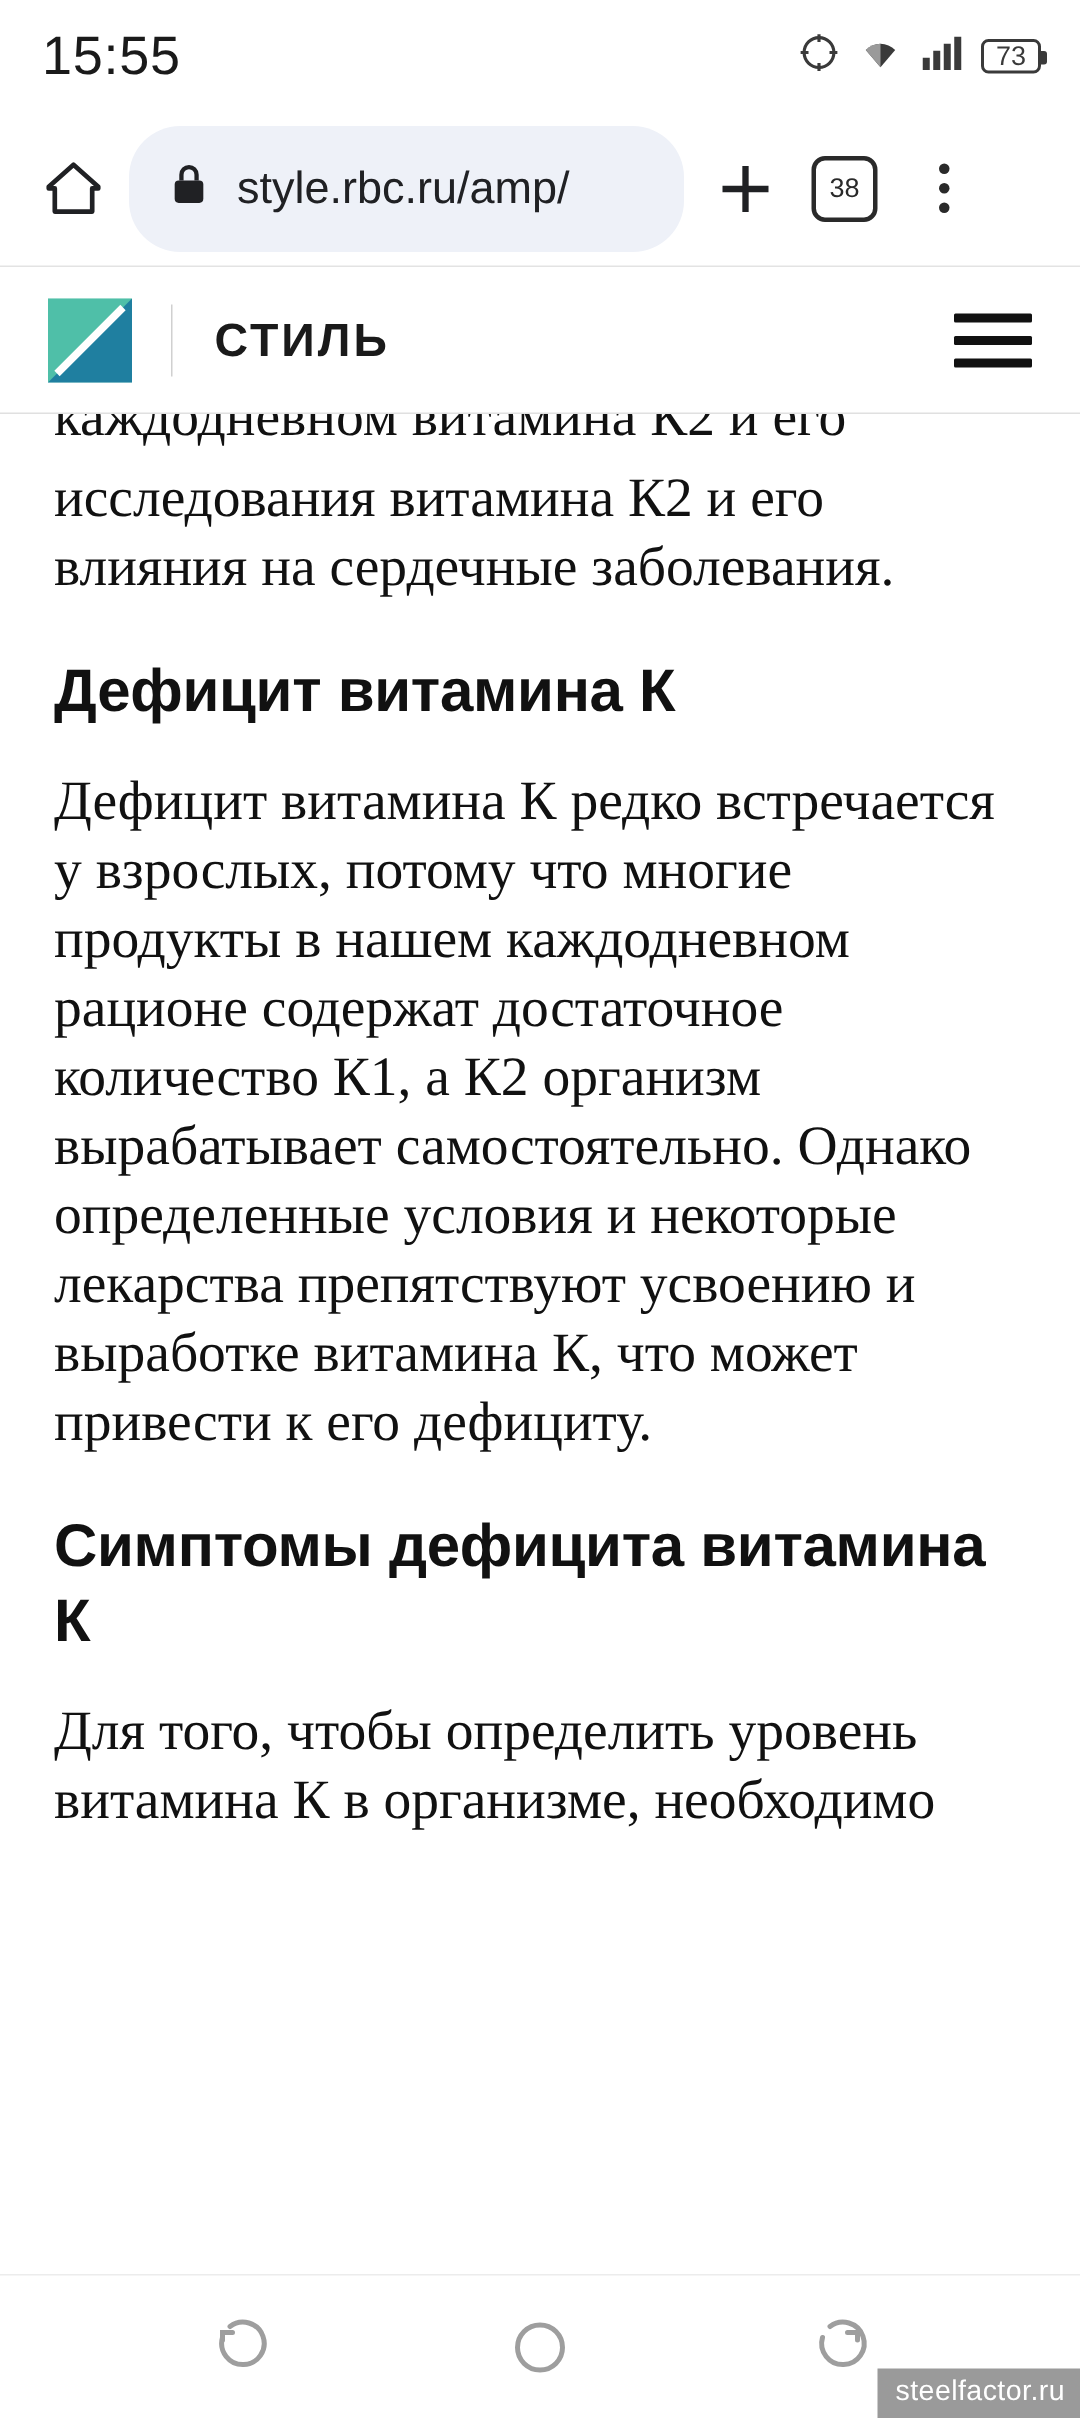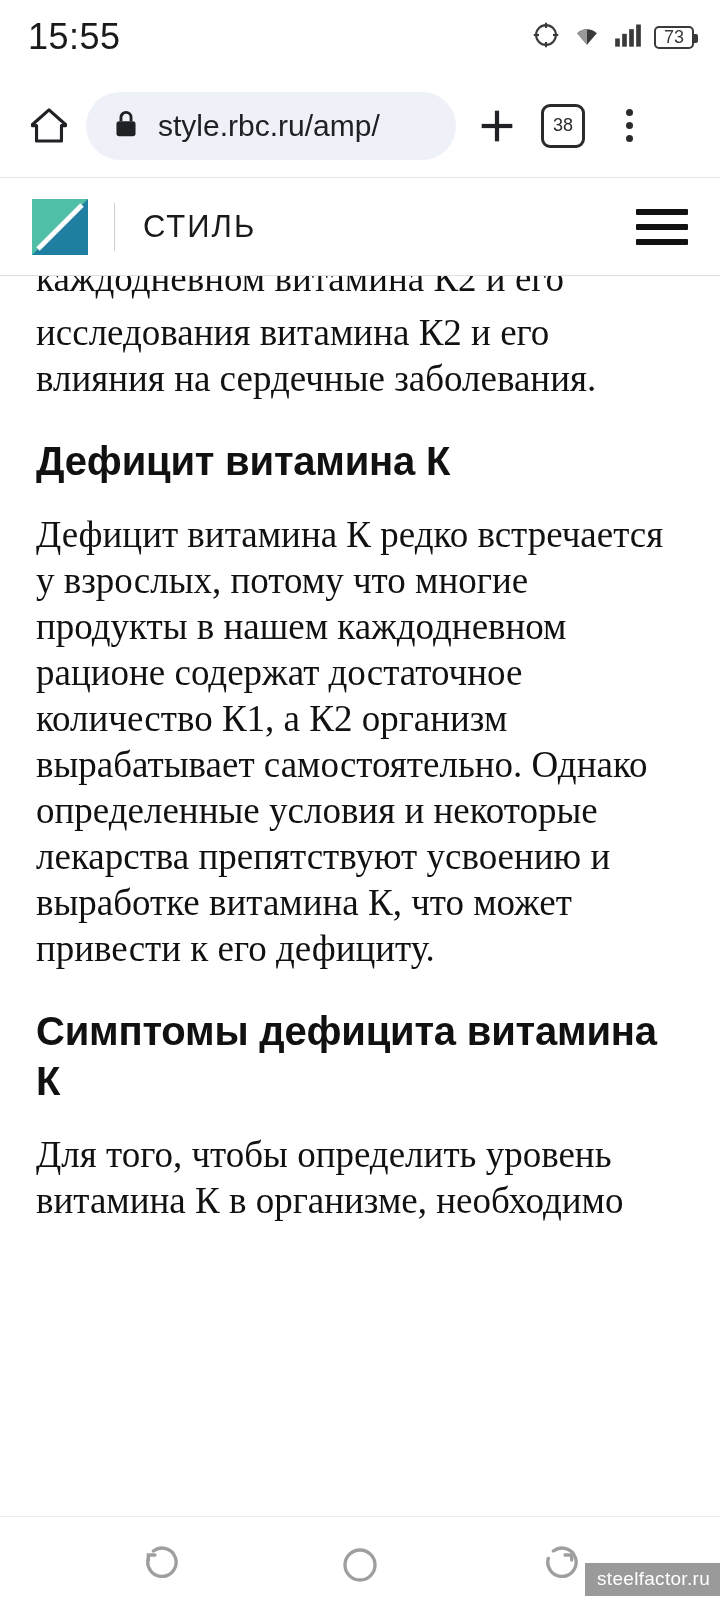--- a/index.html
+++ b/index.html
@@ -72,21 +72,21 @@
     background: #ffffff;
     border-bottom: 1px solid #e3e3e3;
   }
   .home-btn {
     width: 62px; height: 62px;
     display: flex; align-items: center; justify-content: center;
     flex: 0 0 62px;
   }
   .omnibox {
     flex: 1 1 auto;
-    height: 68px;
+    height: 84px;
     background: #eef1f8;
     border-radius: 34px;
     display: flex;
     align-items: center;
     padding: 0 26px;
     gap: 18px;
     margin-left: 6px;
     margin-right: 8px;
     max-width: 370px;
     overflow: hidden;
@@ -141,21 +141,21 @@
     transform-origin: 0 0;
     display: none;
   }
   .logo-sep {
     width: 1px; height: 48px;
     background: #d0d0d0;
     margin: 0 28px 0 26px;
   }
   .site-title {
     font-size: 31px;
-    font-weight: 400;
+    font-weight: 700;
     letter-spacing: 2px;
     color: #1a1a1a;
   }
   .burger {
     margin-left: auto;
     display: flex; flex-direction: column; gap: 9px;
     width: 52px;
   }
   .burger i { display: block; height: 6px; background: #111; border-radius: 1px; }
 
@@ -211,21 +211,21 @@
     padding: 0 60px;
   }
   .nav-btn {
     width: 70px; height: 70px;
     display: flex; align-items: center; justify-content: center;
   }
 
   
   .watermark {
     position: absolute;
-    right: 0; bottom: 16px;
+    right: 0; bottom: 0;
     background: #9a9a9a;
     color: #ffffff;
     font-family: "Liberation Sans", sans-serif;
     font-size: 19px;
     padding: 5px 10px 6px 12px;
     letter-spacing: 0.3px;
   }
 </style>
 </head>
 <body>

